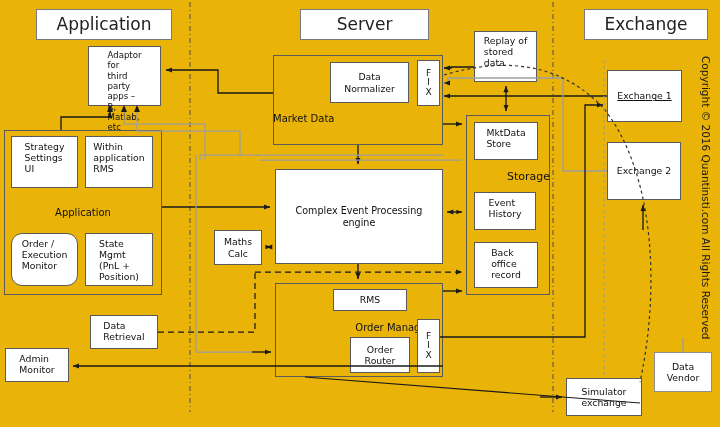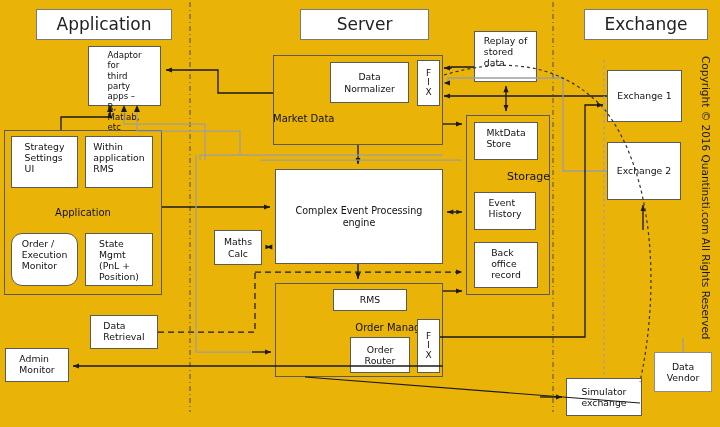--- a/index.html
+++ b/index.html
@@ -139,21 +139,21 @@
     <span class="lbl" style="position:static;">Event
 History</span>
   </div>
   <div class="box tl" style="left:474px;top:242px;width:64px;height:46px;padding:4px 5px;">
     <span class="lbl" style="position:static;">Back
 office
 record</span>
   </div>
 
   <div class="box" style="left:607px;top:70px;width:75px;height:52px;">
-    <span class="lbl" style="position:static;">Exchange 1</span>
+    <span class="lbl" style="position:static;text-decoration:underline;">Exchange 1</span>
   </div>
   <div class="box" style="left:607px;top:142px;width:74px;height:58px;">
     <span class="lbl" style="position:static;">Exchange 2</span>
   </div>
   <div class="box" style="left:566px;top:378px;width:76px;height:38px;">
     <span class="lbl c" style="position:static;">Simulator
 exchange</span>
   </div>
   <div class="box" style="left:654px;top:352px;width:58px;height:40px;border-color:#8e8e8e;">
     <span class="lbl c" style="position:static;">Data

